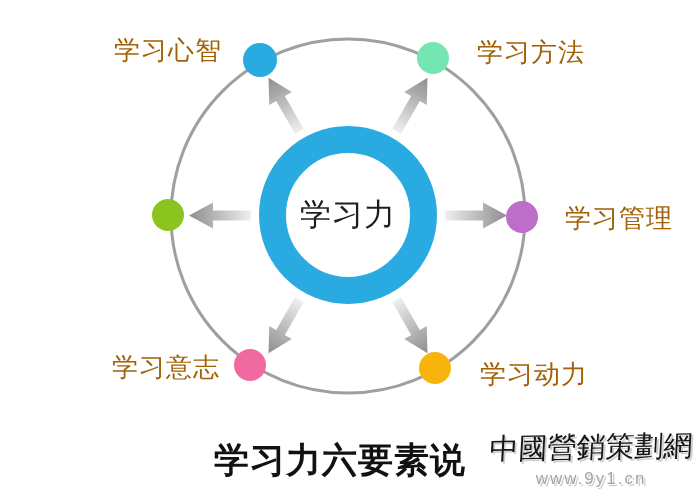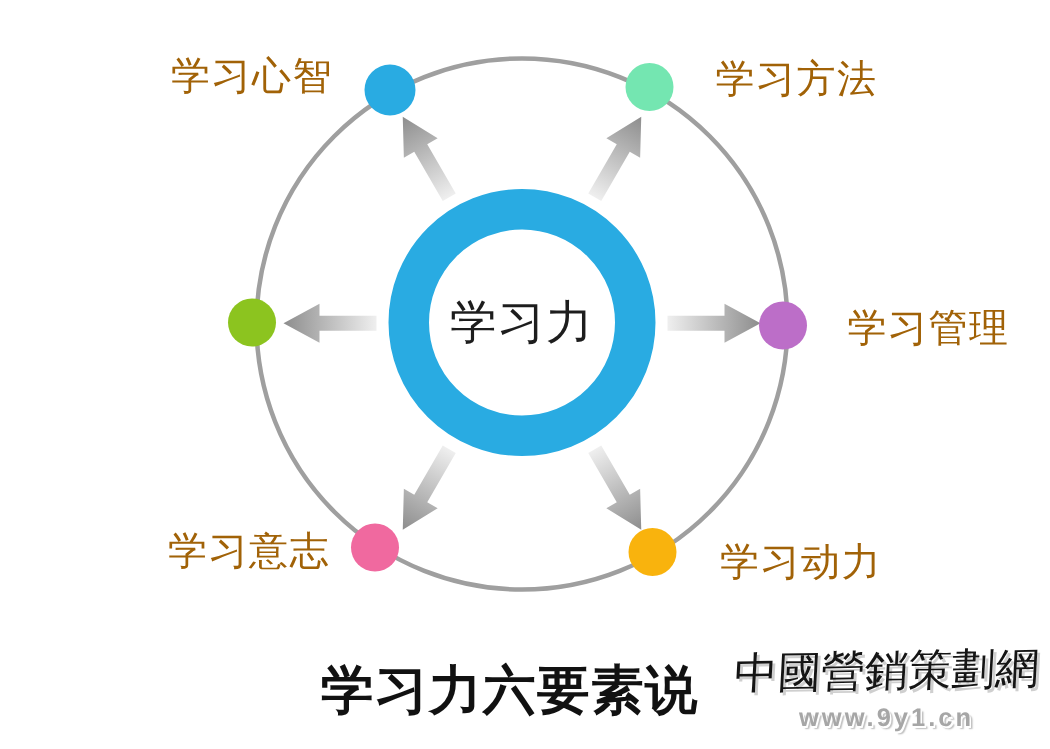--- a/index.html
+++ b/index.html
@@ -30,21 +30,21 @@
     font-size:35px;font-weight:900;color:#111111;letter-spacing:1px;white-space:nowrap;
   }
   .watermark{position:absolute;left:486px;top:428px;width:210px;text-align:center;}
   .wm-name{
     font-size:29px;color:#151515;white-space:nowrap;
     font-family:"Liberation Serif","DejaVu Serif",serif;
     transform:skewX(-4deg) rotate(-1deg);
     text-shadow:2px 2px 0 #cfcfcf;
   }
   .wm-url{
-    margin-top:1px;font-size:17px;font-weight:bold;color:#a6a6a6;
+    margin-top:1px;font-size:17px;font-weight:normal;color:#a6a6a6;
     letter-spacing:2px;white-space:nowrap;
     text-shadow:1px 1px 0 #ffffff,2px 2px 1px #bdbdbd;
   }
 </style>
 </head>
 <body>
 
 <div class="stage">
 
   <svg width="700" height="499" viewBox="0 0 700 499">

